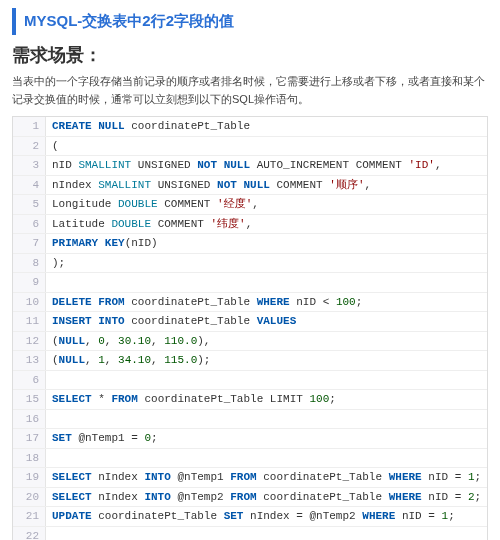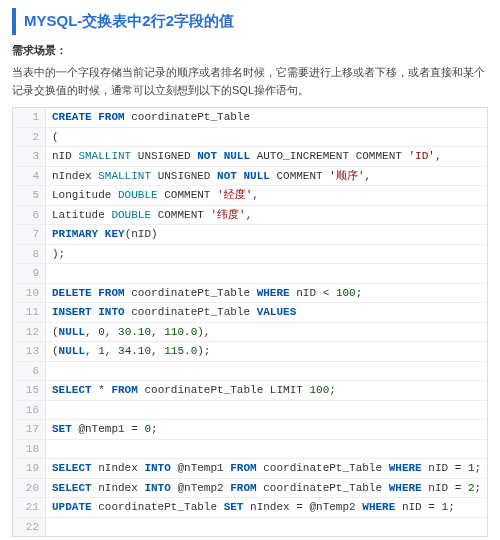--- a/index.html
+++ b/index.html
@@ -14,21 +14,21 @@
   }
   .title-bar {
     border-left: 4px solid #2a6fd4;
     padding: 4px 8px;
     font-size: 15px;
     font-weight: bold;
     color: #2a6fd4;
   }
   .section-title {
     font-weight: bold;
-    font-size: 11px;
+    font-size: 18px;
     margin: 8px 0 6px 0;
   }
   .body-text {
     font-size: 11px;
     line-height: 1.6;
     color: #444;
     margin-bottom: 8px;
   }
   .code-block {
     border: 1px solid #ddd;
@@ -67,21 +67,21 @@
 
 <div class="title-bar">MYSQL-交换表中2行2字段的值</div>
 
 <div class="section-title">需求场景：</div>
 
 <div class="body-text">当表中的一个字段存储当前记录的顺序或者排名时候，它需要进行上移或者下移，或者直接和某个记录交换值的时候，通常可以立刻想到以下的SQL操作语句。</div>
 
 <div class="code-block" id="code1">
     <div class="code-line">
       <div class="ln">1</div>
-      <div class="code"><span class="kw">CREATE FROM</span><span> coordinatePt_Table</span></div>
+      <div class="code"><span class="kw">CREATE NULL</span><span> coordinatePt_Table</span></div>
     </div>
     <div class="code-line">
       <div class="ln">2</div>
       <div class="code"><span>(</span></div>
     </div>
     <div class="code-line">
       <div class="ln">3</div>
       <div class="code"><span>nID </span><span class="type">SMALLINT</span><span> UNSIGNED </span><span class="kw">NOT NULL</span><span> AUTO_INCREMENT COMMENT </span><span class="str">'ID'</span><span>,</span></div>
     </div>
     <div class="code-line">

